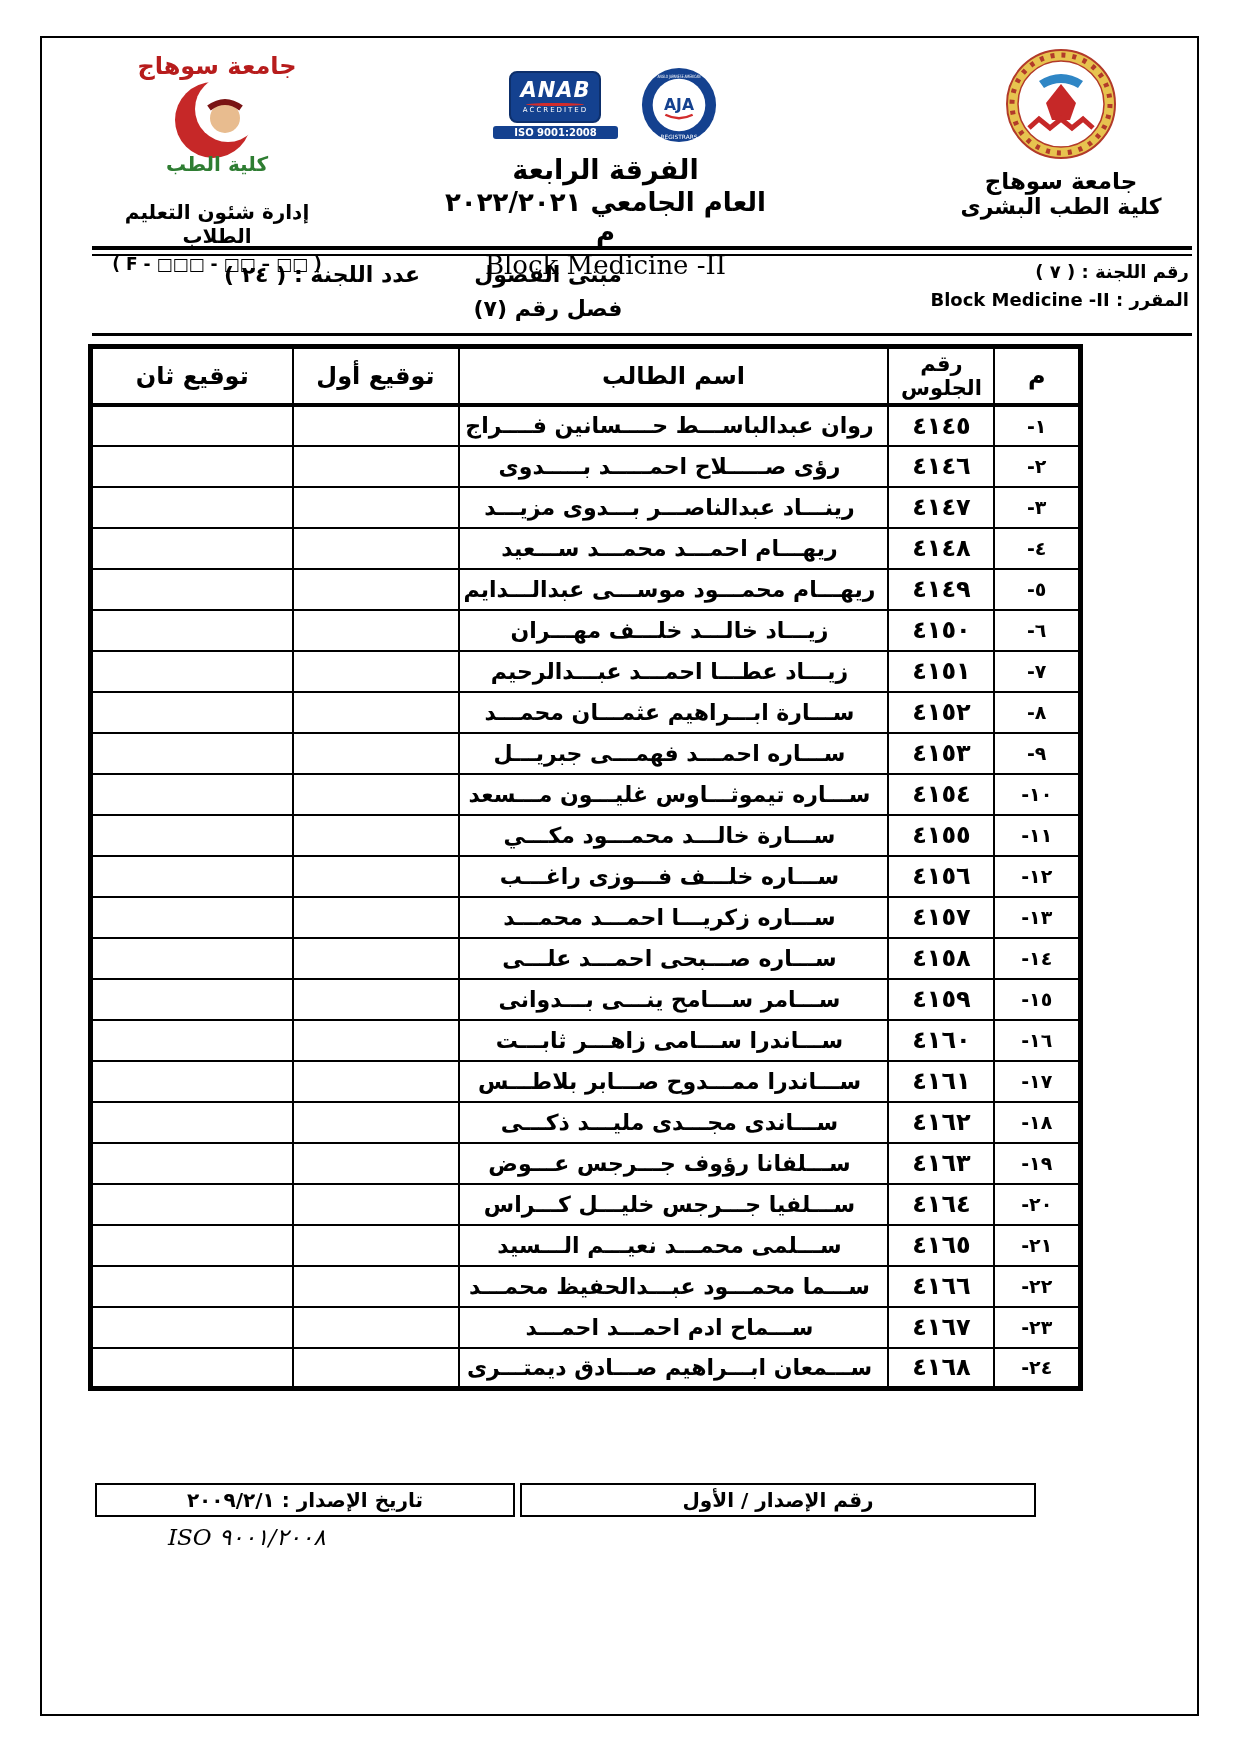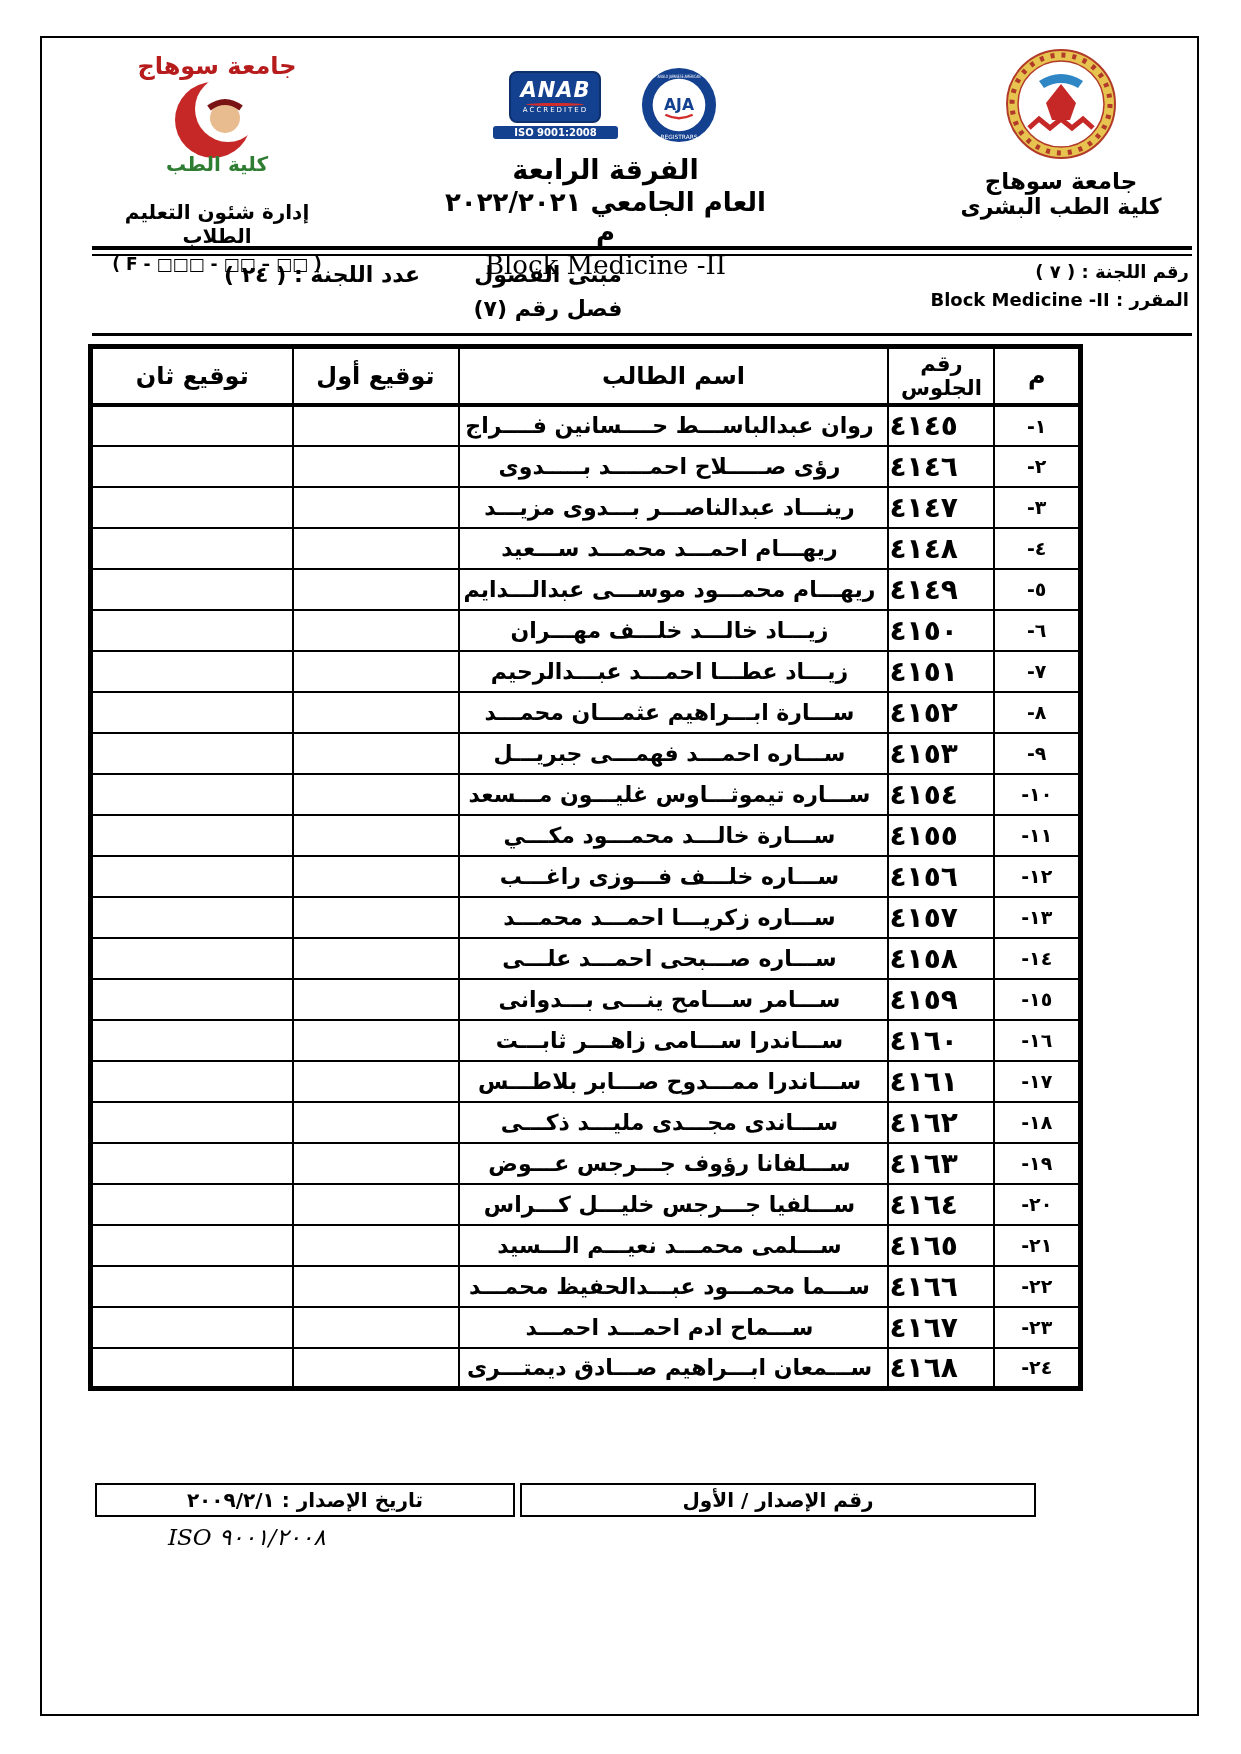--- a/index.html
+++ b/index.html
@@ -49,21 +49,21 @@
   
   .roster{position:absolute;left:88px;top:344px;border-collapse:collapse;direction:rtl;
     table-layout:fixed;border:5px solid #000}
   .roster th,.roster td{border:2.5px solid #000;padding:0;vertical-align:middle}
   .roster thead th{height:58px;font-size:24px;font-weight:bold;border-bottom:4px solid #000;text-align:center}
   .roster thead th.h-seat{font-size:21px;line-height:1.15;white-space:pre-line}
   .roster tbody td{height:41px}
   col.w-num{width:86px}col.w-seat{width:106px}col.w-name{width:392px}
   col.w-sig1{width:166px}col.w-sig2{width:202px}
   td.c-num{font-size:19px;font-weight:bold;text-align:center}
-  td.c-seat{font-size:28px;font-weight:bold;text-align:left;letter-spacing:6px}
+  td.c-seat{font-size:24px;font-weight:bold;text-align:center;letter-spacing:6px}
   td.c-name{font-size:22px;font-weight:bold;text-align:center;padding:0 12px 0 4px;
     white-space:nowrap;overflow:hidden}
 
   
   .footer{position:absolute;left:95px;top:1483px;width:941px;height:34px;direction:rtl;display:flex;gap:5px}
   .f-cell{border:2px solid #000;display:flex;align-items:center;justify-content:center;
     font-weight:bold;font-size:20px}
   .f-right{width:516px}
   .f-left{width:420px}
   .iso-line{position:absolute;left:168px;top:1524px;font-size:23px;font-style:italic;

